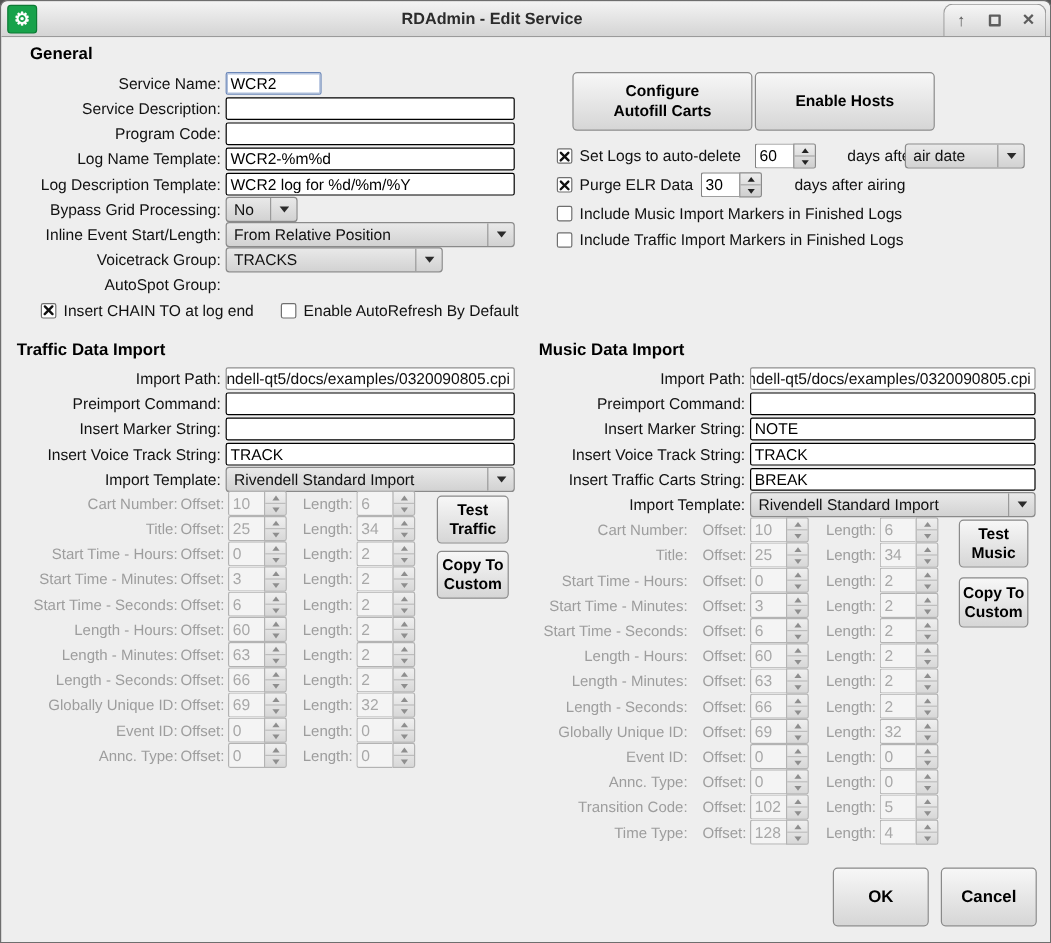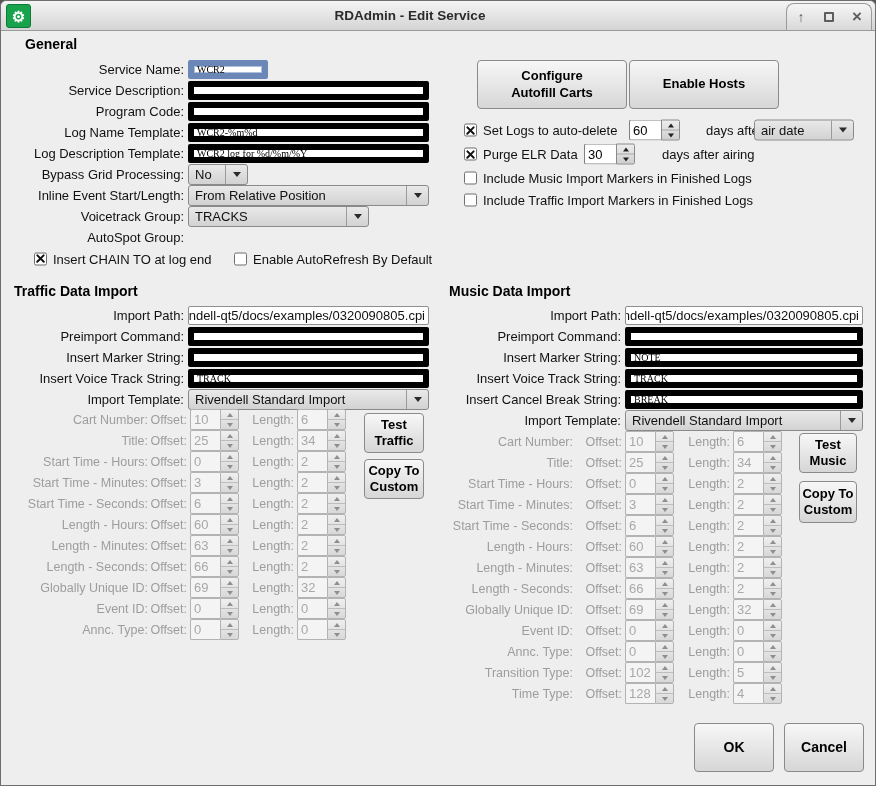--- a/index.html
+++ b/index.html
@@ -30,22 +30,22 @@
   .wc-close { font-size:17px; }
 
   
   .sect-head { position:absolute; font-weight:bold; font-size:14px; color:#000; }
 
   .frow { display:flex; align-items:center; height:21px; }
   .flabel { text-align:right; padding-right:4px; white-space:nowrap; }
   .gen .flabel, .tfields .flabel { width:179px; }
   .mfields .flabel { width:184px; }
 
-  .tb { height:19px; background:#fff; border:6px solid #000000; border-radius:2px;
-        padding:0 3px; font-family:Liberation Serif, serif; font-size:10px; color:#000; }
+  .tb { height:19px; background:#fff; border:1px solid #000000; border-radius:2px;
+        padding:0 3px; font-family:Liberation Sans, sans-serif; font-size:13px; color:#000; }
   .tb.focused { border-color:#6b87b8; box-shadow:0 0 0 1px #aebfdd inset; }
   .inputlike { height:19px; background:#fff; border:1px solid #8f8f8f; border-radius:2px;
                padding:0 3px; display:flex; align-items:center; justify-content:flex-end;
                overflow:hidden; white-space:nowrap; }
   .w80{width:80px;} .w241{width:241px;} .w60{width:60px;} .w181{width:181px;} .w238{width:238px;}
 
   .combo { display:inline-flex; align-items:center; height:21px; border:1px solid #8a8a8a;
            border-radius:3px; background:linear-gradient(#E9E9E9,#D2D2D2); overflow:hidden; }
   .combo-text { flex:1; padding:0 6px; white-space:nowrap; overflow:hidden; }
   .combo-arrow { width:22px; align-self:stretch; display:flex; align-items:center;
@@ -283,21 +283,21 @@
     </div>
     <div class="frow">
       <span class="flabel">Insert Marker String:</span>
       <input class="tb w238" value="NOTE" style="">
     </div>
     <div class="frow">
       <span class="flabel">Insert Voice Track String:</span>
       <input class="tb w238" value="TRACK" style="">
     </div>
     <div class="frow">
-      <span class="flabel">Insert Cancel Break String:</span>
+      <span class="flabel">Insert Traffic Carts String:</span>
       <input class="tb w238" value="BREAK" style="">
     </div>
     <div class="frow">
       <span class="flabel">Import Template:</span>
       <span class="combo w238">
         <span class="combo-text">Rivendell Standard Import</span>
         <span class="combo-arrow">
             <i class="tri-dn"></i>
           </span>
       </span>
@@ -895,21 +895,21 @@
             <span class="sup">
               <i class="tu"></i>
             </span>
             <span class="sdn">
               <i class="td"></i>
             </span>
           </span>
         </span>
       </div>
       <div class="orow">
-        <span class="lab rl">Transition Type:</span>
+        <span class="lab rl">Transition Code:</span>
         <span class="lab ol">Offset:</span>
         <span class="spin disabled sp s1">
           <span class="sfield">102</span>
           <span class="sbtns">
             <span class="sup">
               <i class="tu"></i>
             </span>
             <span class="sdn">
               <i class="td"></i>
             </span>

